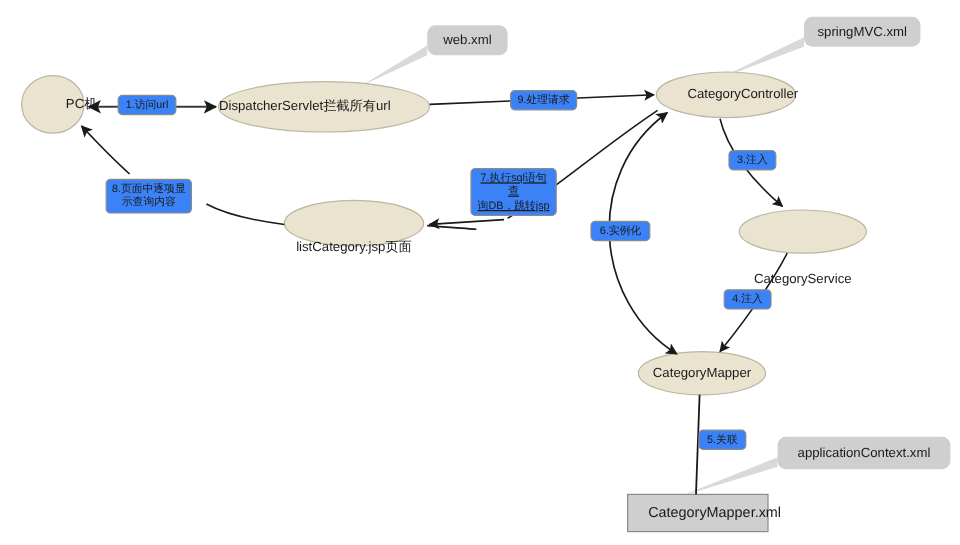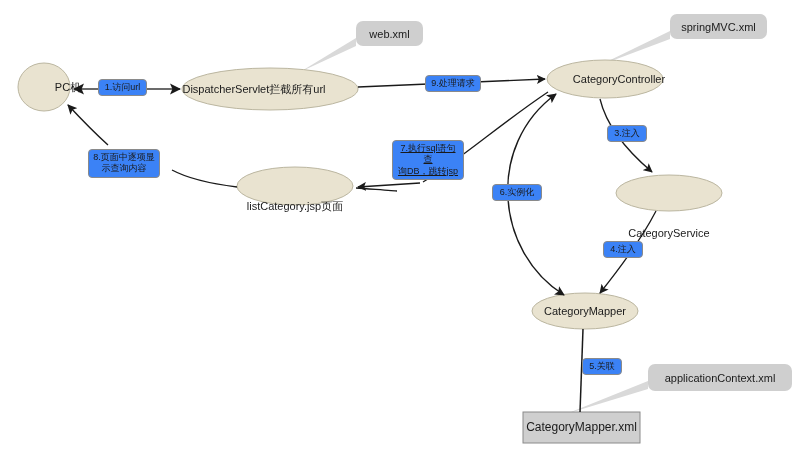--- a/index.html
+++ b/index.html
@@ -10,21 +10,21 @@
 
   .node-label{
     position:absolute;
     display:flex;align-items:center;justify-content:center;
     text-align:center;
     color:#1a1a1a;
     pointer-events:none;
     line-height:1.15;
   }
   .ellipse-label{font-size:11px;}
-  .rect-label{font-size:12px;}
+  .rect-label{font-size:12px;margin-left:14px;}
 
   .edge-label{
     position:absolute;
     background:#3b82f6;
     border:1px solid #8a8a8a;
     border-radius:4px;
     color:#1a1a1a;
     font-size:9px;
     line-height:1.25;
     padding:2px 4px;

